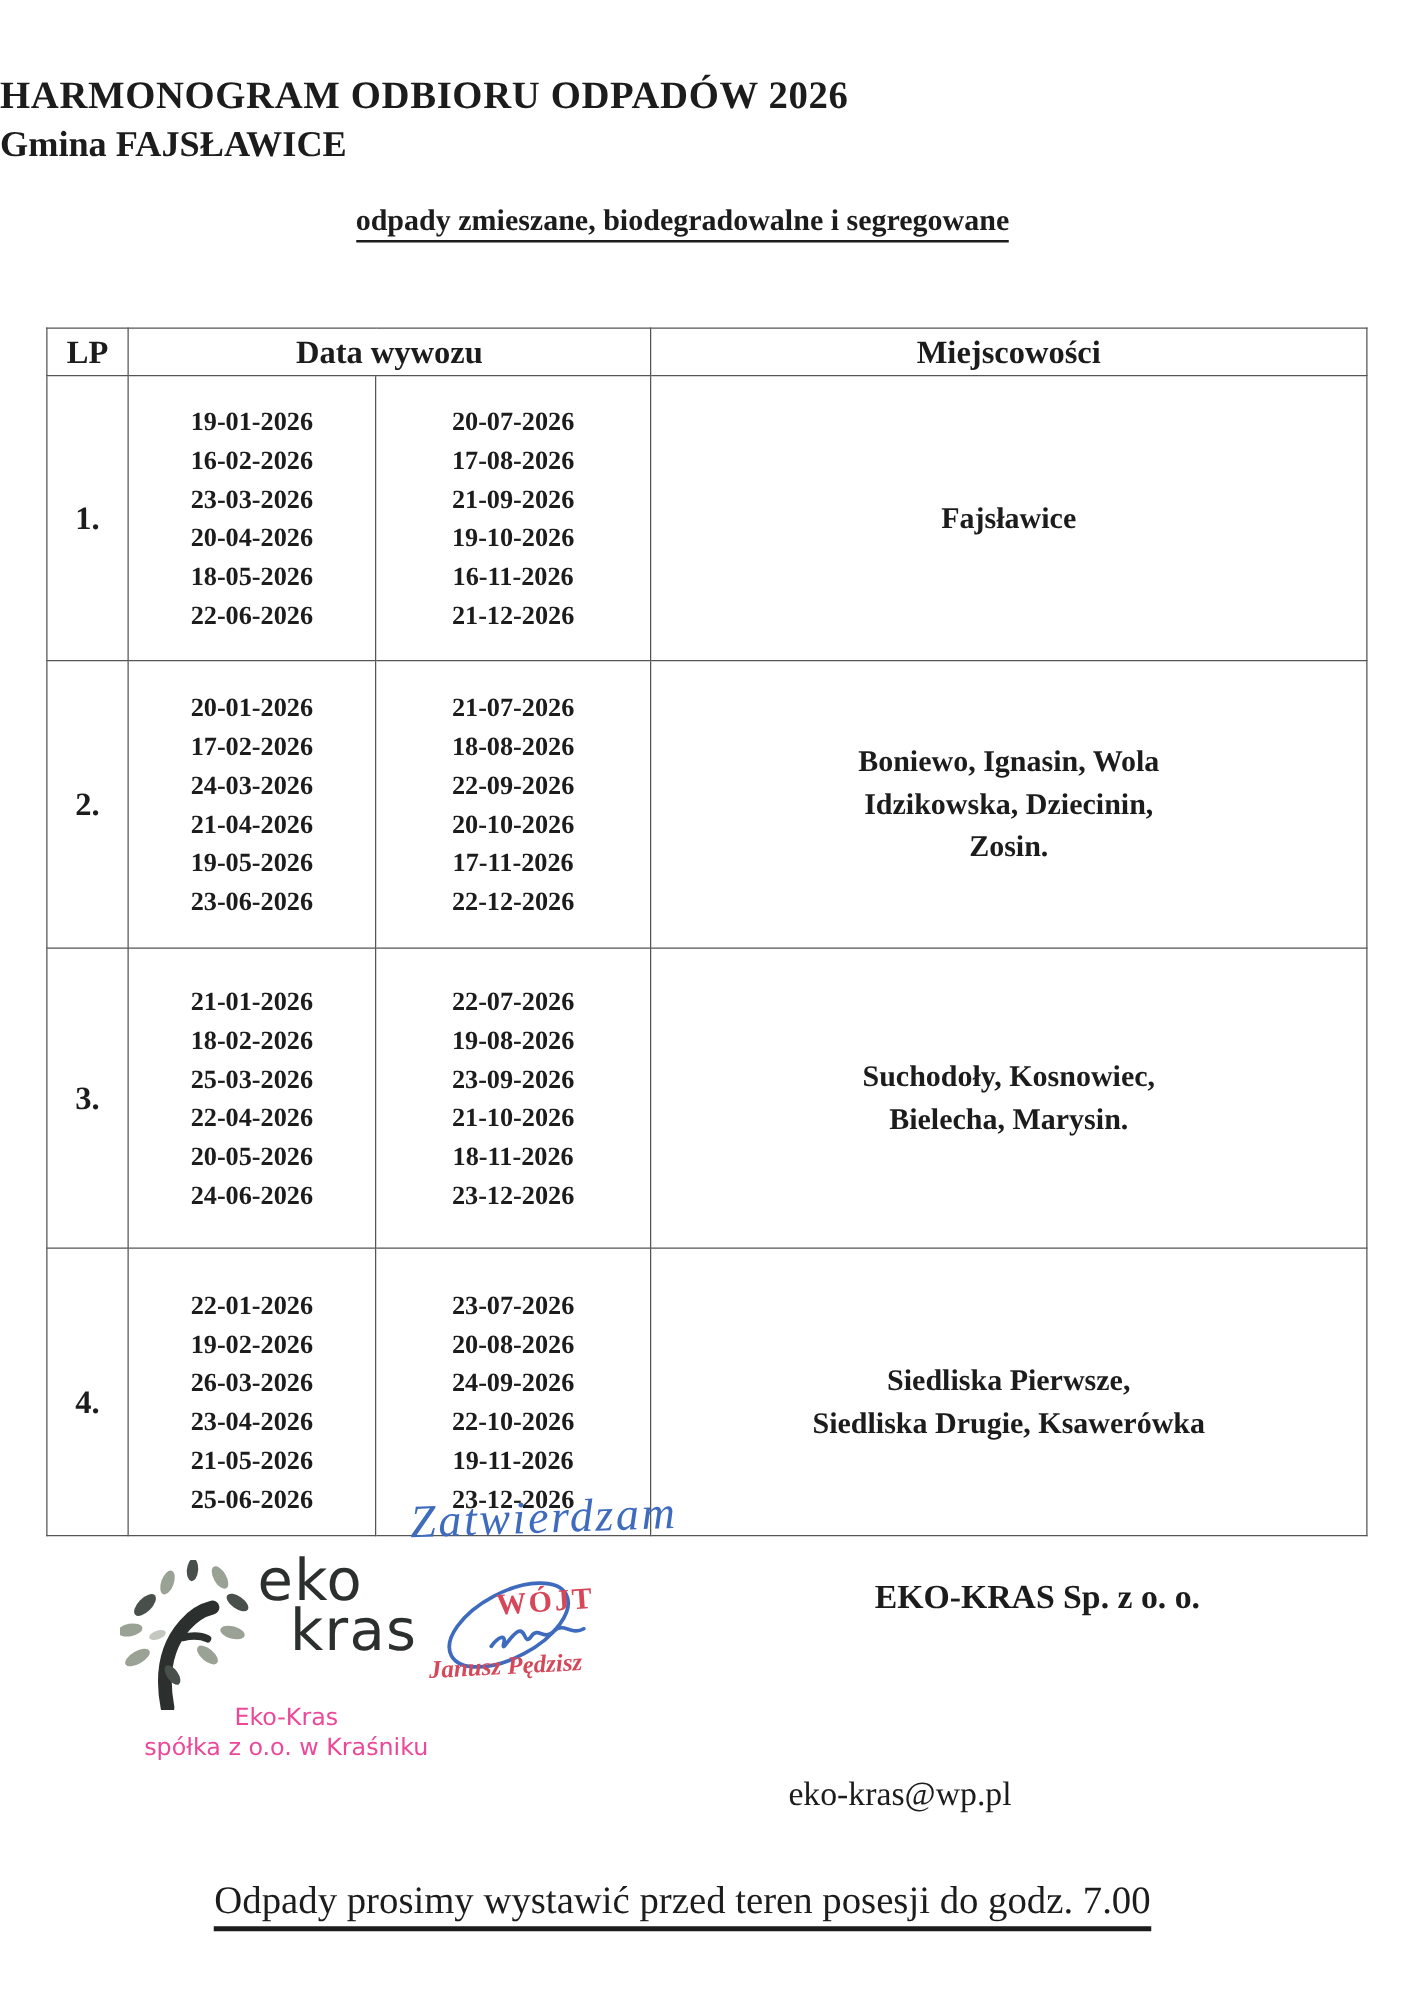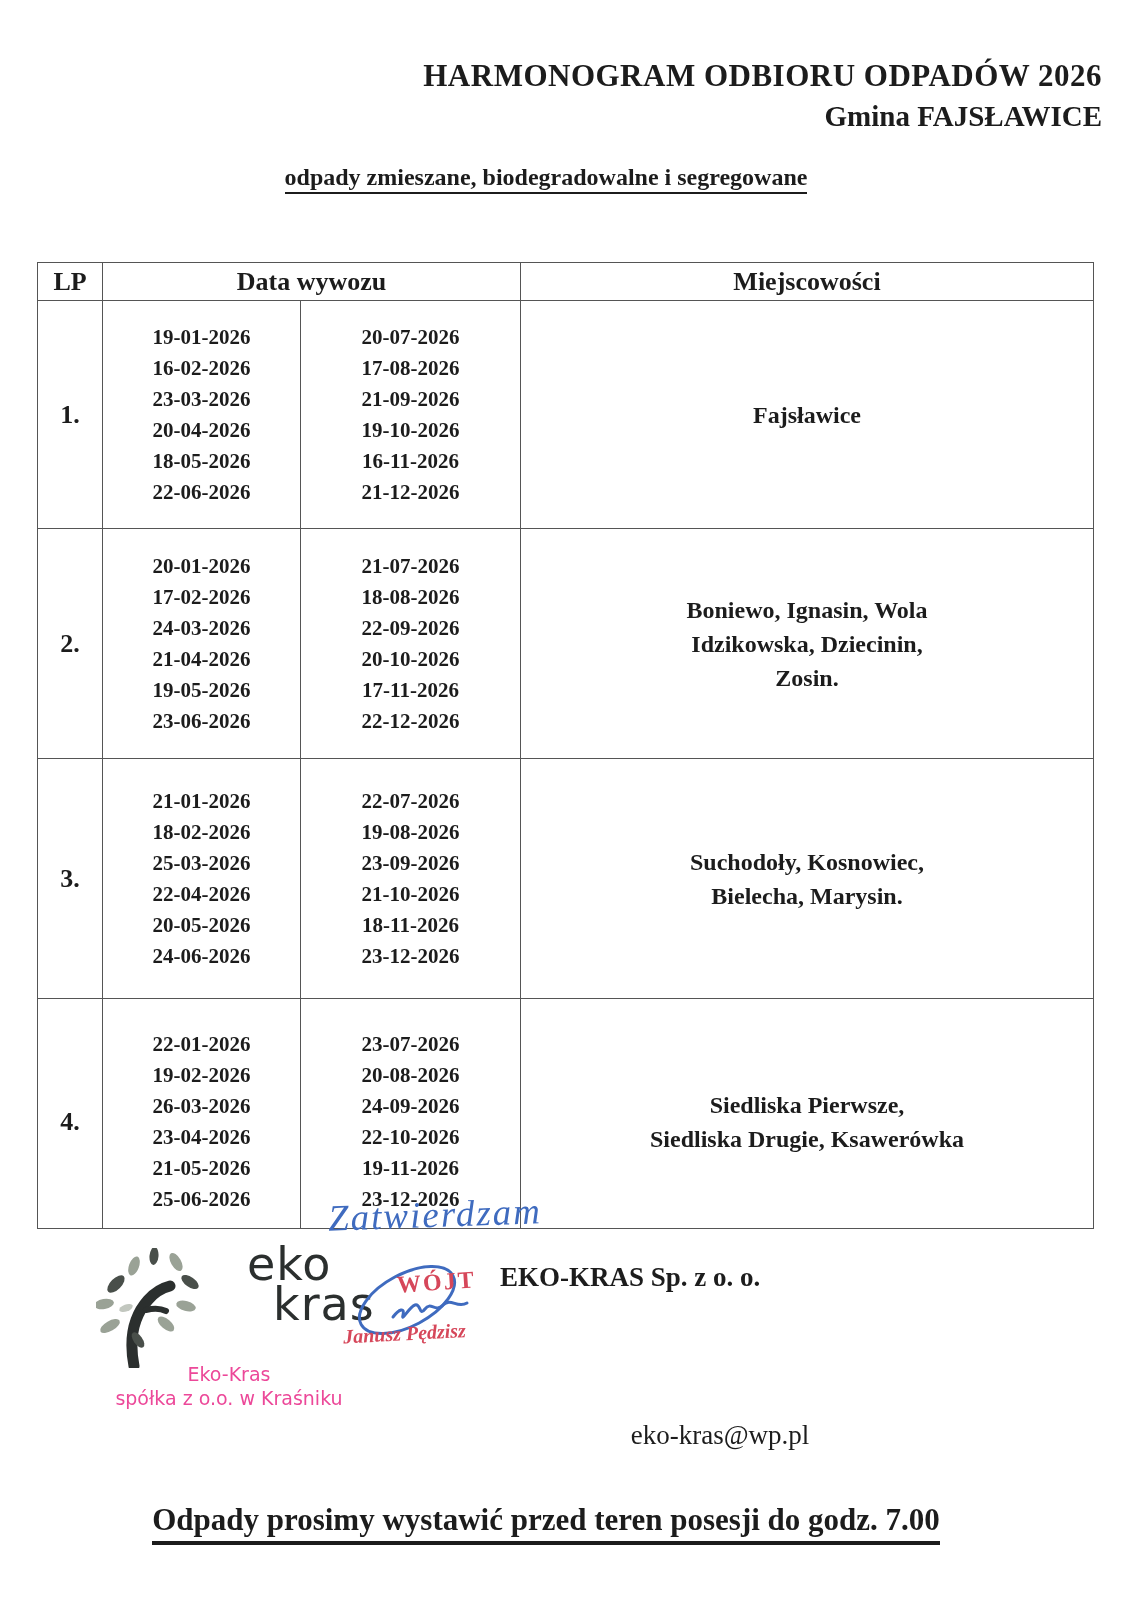--- a/index.html
+++ b/index.html
@@ -14,21 +14,21 @@
   html,body{background:#ffffff;}
   .page{
     position:relative;
     width:1140px;height:1611px;
     background:#fff;
     font-family:"Liberation Serif", serif;
     color:var(--ink);
     overflow:hidden;
   }
   
-  .titles{position:absolute;top:58px;left:0;width:1092px;text-align:right;margin-left:10px;}
+  .titles{position:absolute;top:58px;left:0;width:1092px;text-align:left;}
   .title-1{font-size:31px;font-weight:bold;letter-spacing:.5px;}
   .title-2{font-size:29px;font-weight:bold;margin-top:6px;}
   .subtitle{
     position:absolute;top:164px;left:0;width:1092px;text-align:center;
     font-size:24px;font-weight:bold;
   }
   .subtitle span{border-bottom:2px solid var(--ink);padding-bottom:2px;}
   
   table.schedule{
     position:absolute;left:37px;top:262px;width:1056px;
@@ -43,21 +43,21 @@
   td.dates{font-size:21px;font-weight:bold;line-height:31px;white-space:pre-line;}
   td.places{font-size:24px;font-weight:bold;line-height:34px;white-space:pre-line;padding:0 20px;}
   td.top-align{vertical-align:top;padding-top:16px;}
   tr.r1{height:228px;} tr.r2{height:230px;} tr.r3{height:240px;} tr.r4{height:230px;}
   
   .logo{position:absolute;left:96px;top:1240px;width:250px;}
   .logo svg{position:absolute;left:0;top:8px;}
   .logotype{
     position:absolute;left:110px;top:4px;
     font-family:"DejaVu Sans", sans-serif;color:var(--logo-dark);
-    font-size:46px;line-height:40px;font-weight:400;letter-spacing:1px;margin-left:41px;
+    font-size:46px;line-height:40px;font-weight:400;letter-spacing:1px;
   }
   .logotype .l2{margin-left:26px;text-align:center;}
   .logo-caption{
     position:absolute;left:-12px;top:122px;width:290px;text-align:center;
     font-family:"DejaVu Sans", sans-serif;color:#ec4899;
     font-size:19px;line-height:24px;
   }
   .handwriting{
     position:absolute;left:328px;top:1192px;width:270px;
     font-style:italic;color:var(--blue);
@@ -69,28 +69,28 @@
   .stamp .wojt{
     position:absolute;left:62px;top:14px;
     color:var(--red);font-weight:bold;font-size:24px;letter-spacing:2px;
     transform:rotate(-4deg);
   }
   .stamp .name{
     position:absolute;left:8px;top:66px;width:170px;
     color:var(--red);font-weight:bold;font-style:italic;font-size:20px;
     transform:rotate(-3deg);
   }
-  .company{position:absolute;left:500px;top:1262px;width:460px;text-align:left;}
+  .company{position:absolute;left:500px;top:1262px;width:460px;text-align:right;}
   .company .c-name{font-size:27px;font-weight:bold;}
   .company .c-addr{font-size:27px;margin-top:8px;}
   .contact-phones{position:absolute;left:430px;top:1375px;width:580px;text-align:center;font-size:27px;}
   .contact-email{position:absolute;left:430px;top:1420px;width:580px;text-align:center;font-size:27px;}
   .notice{
     position:absolute;left:0;top:1502px;width:1092px;text-align:center;
-    font-size:31px;font-weight:bold;
+    font-size:31px;font-weight:normal;
   }
   .notice span{border-bottom:4px solid var(--ink);padding-bottom:4px;}
 </style>
 </head>
 <body>
 
 <div class="page">
 
   <div class="titles">
     <div class="title-1">HARMONOGRAM ODBIORU ODPADÓW 2026</div>

